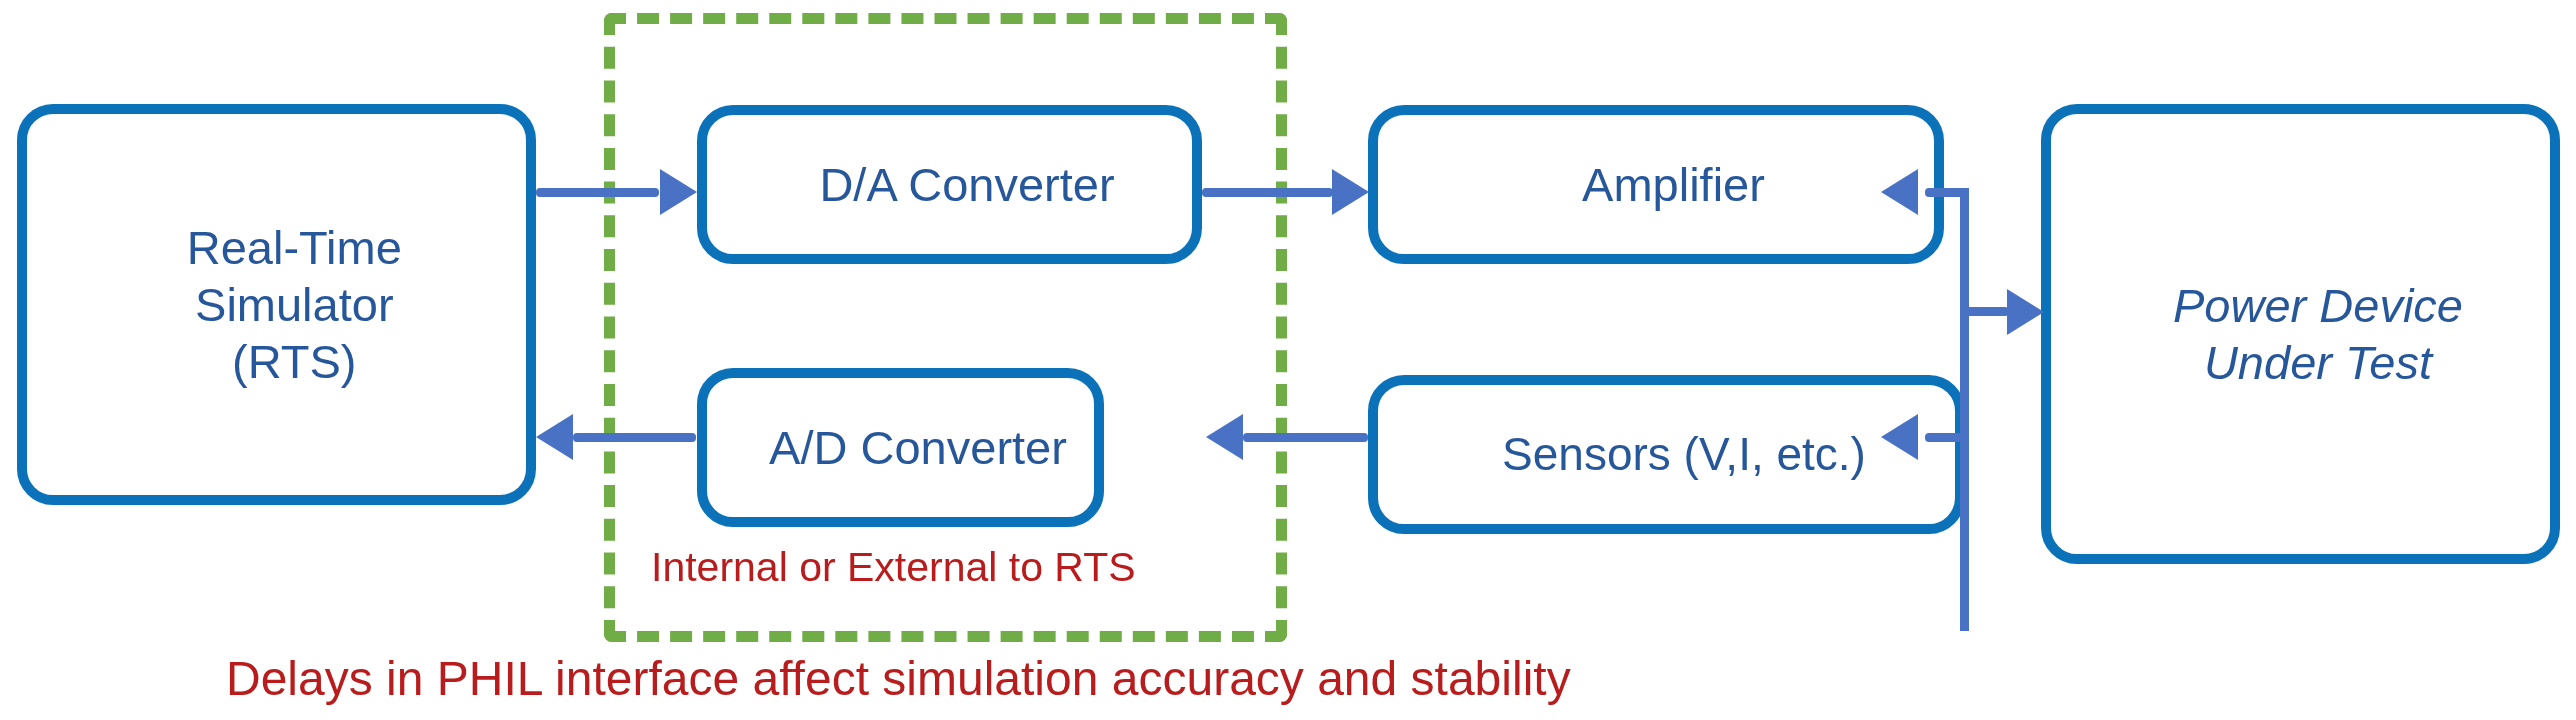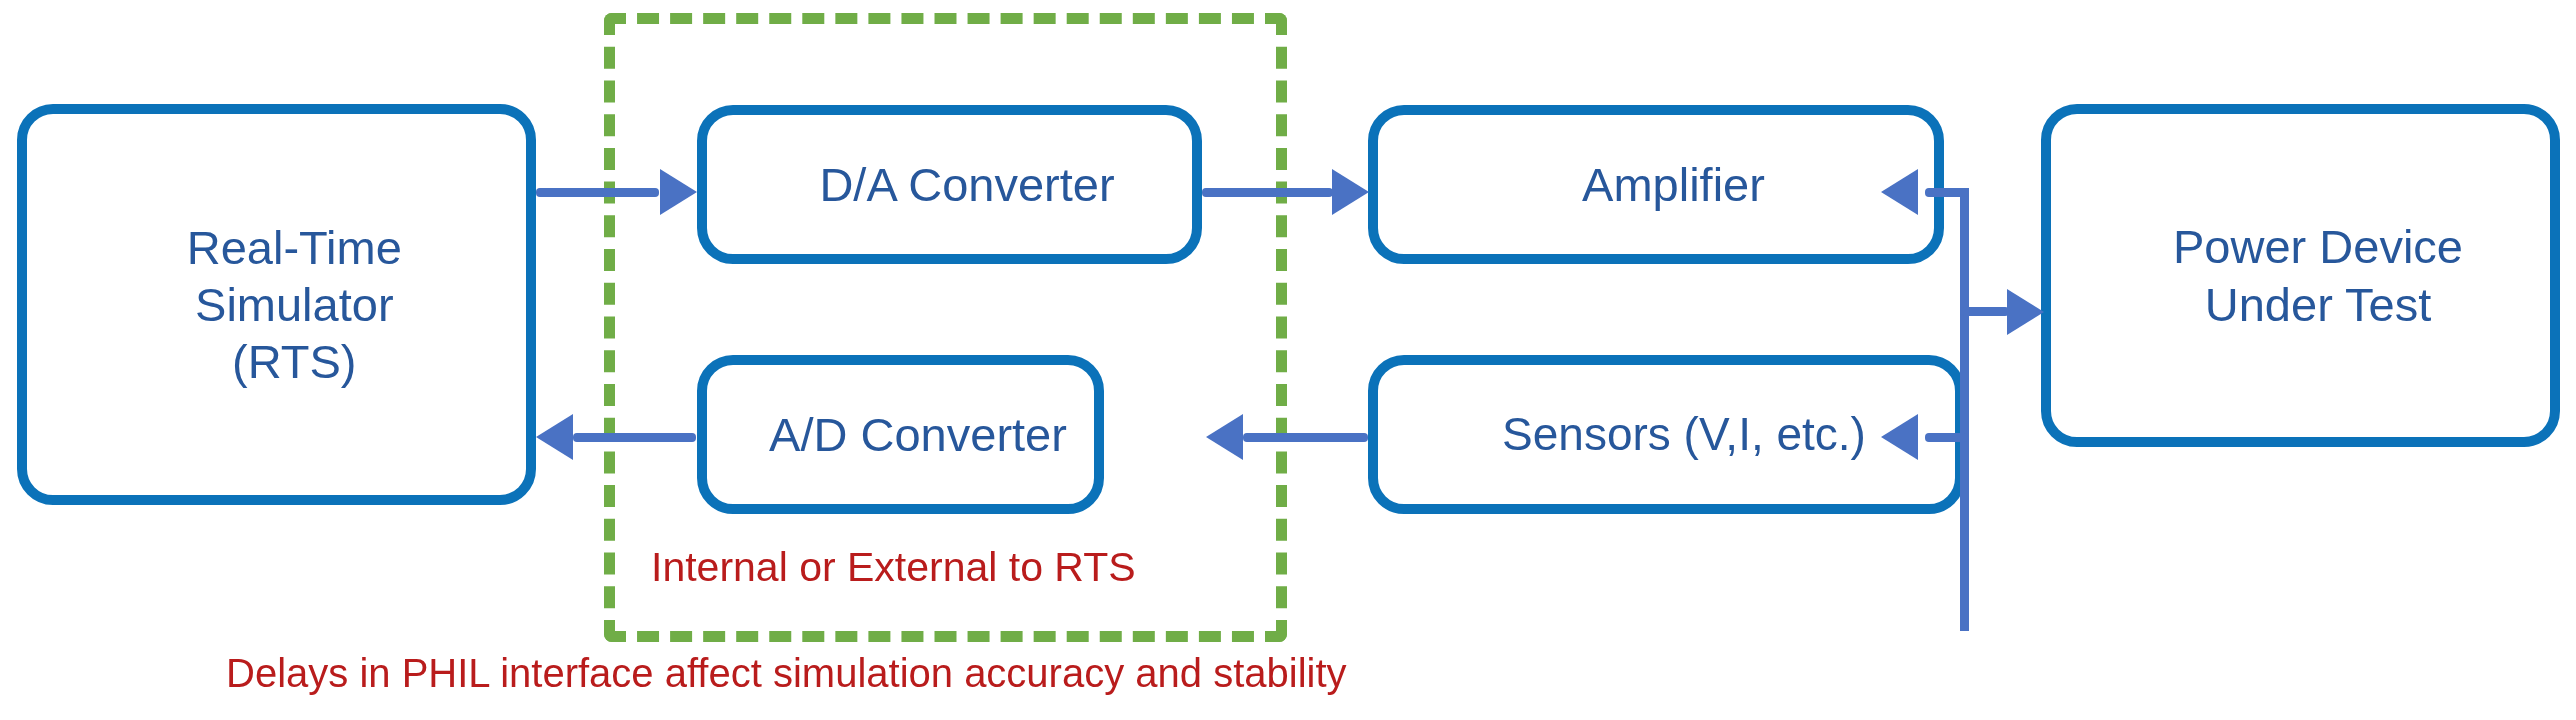--- a/index.html
+++ b/index.html
@@ -40,34 +40,35 @@
   }
   #node-rts {
     left: 17.3px;  top: 104px;  width: 519px;  height: 401px;
     font-size: 47px;
   }
   #node-da {
     left: 697px; top: 105px;  width: 505px;  height: 159px;
     font-size: 47px;
   }
   #node-ad {
-    left: 697px; top: 355px;  width: 407px;  height: 159px;
+    left: 697px; top: 368px;  width: 407px;  height: 159px;
     font-size: 47px;
   }
   #node-amp {
     left: 1368px; top: 105px; width: 576px;  height: 159px;
     font-size: 47px;
   }
   #node-sensors {
-    left: 1368px; top: 355px; width: 597px;  height: 159px;
+    left: 1368px; top: 375px; width: 597px;  height: 159px;
     font-size: 46px;
   }
   #node-pdut {
-    left: 2041px; top: 104px; width: 519px;  height: 343px;
+    left: 2041px; top: 104px; width: 519px;  height: 460px;
     font-size: 47px;
+    font-style: italic;
   }
 
   
   #group-dashed {
     position: absolute;
     left: 604px;
     top: 12.6px;
     width: 683px;
     height: 629px;
     box-sizing: border-box;
@@ -115,21 +116,21 @@
     z-index: 6;
   }
   #caption-internal {
     left: 651px;
     top: 544px;
     font-size: 41px;
   }
   #caption-delays {
     left: 226px;
     top: 651px;
-    font-size: 40px;
+    font-size: 48px;
   }
 </style>
 </head>
 <body>
 
 <div id="stage">
 
   <div id="group-dashed"></div>
 
   <div class="node" id="node-rts">

